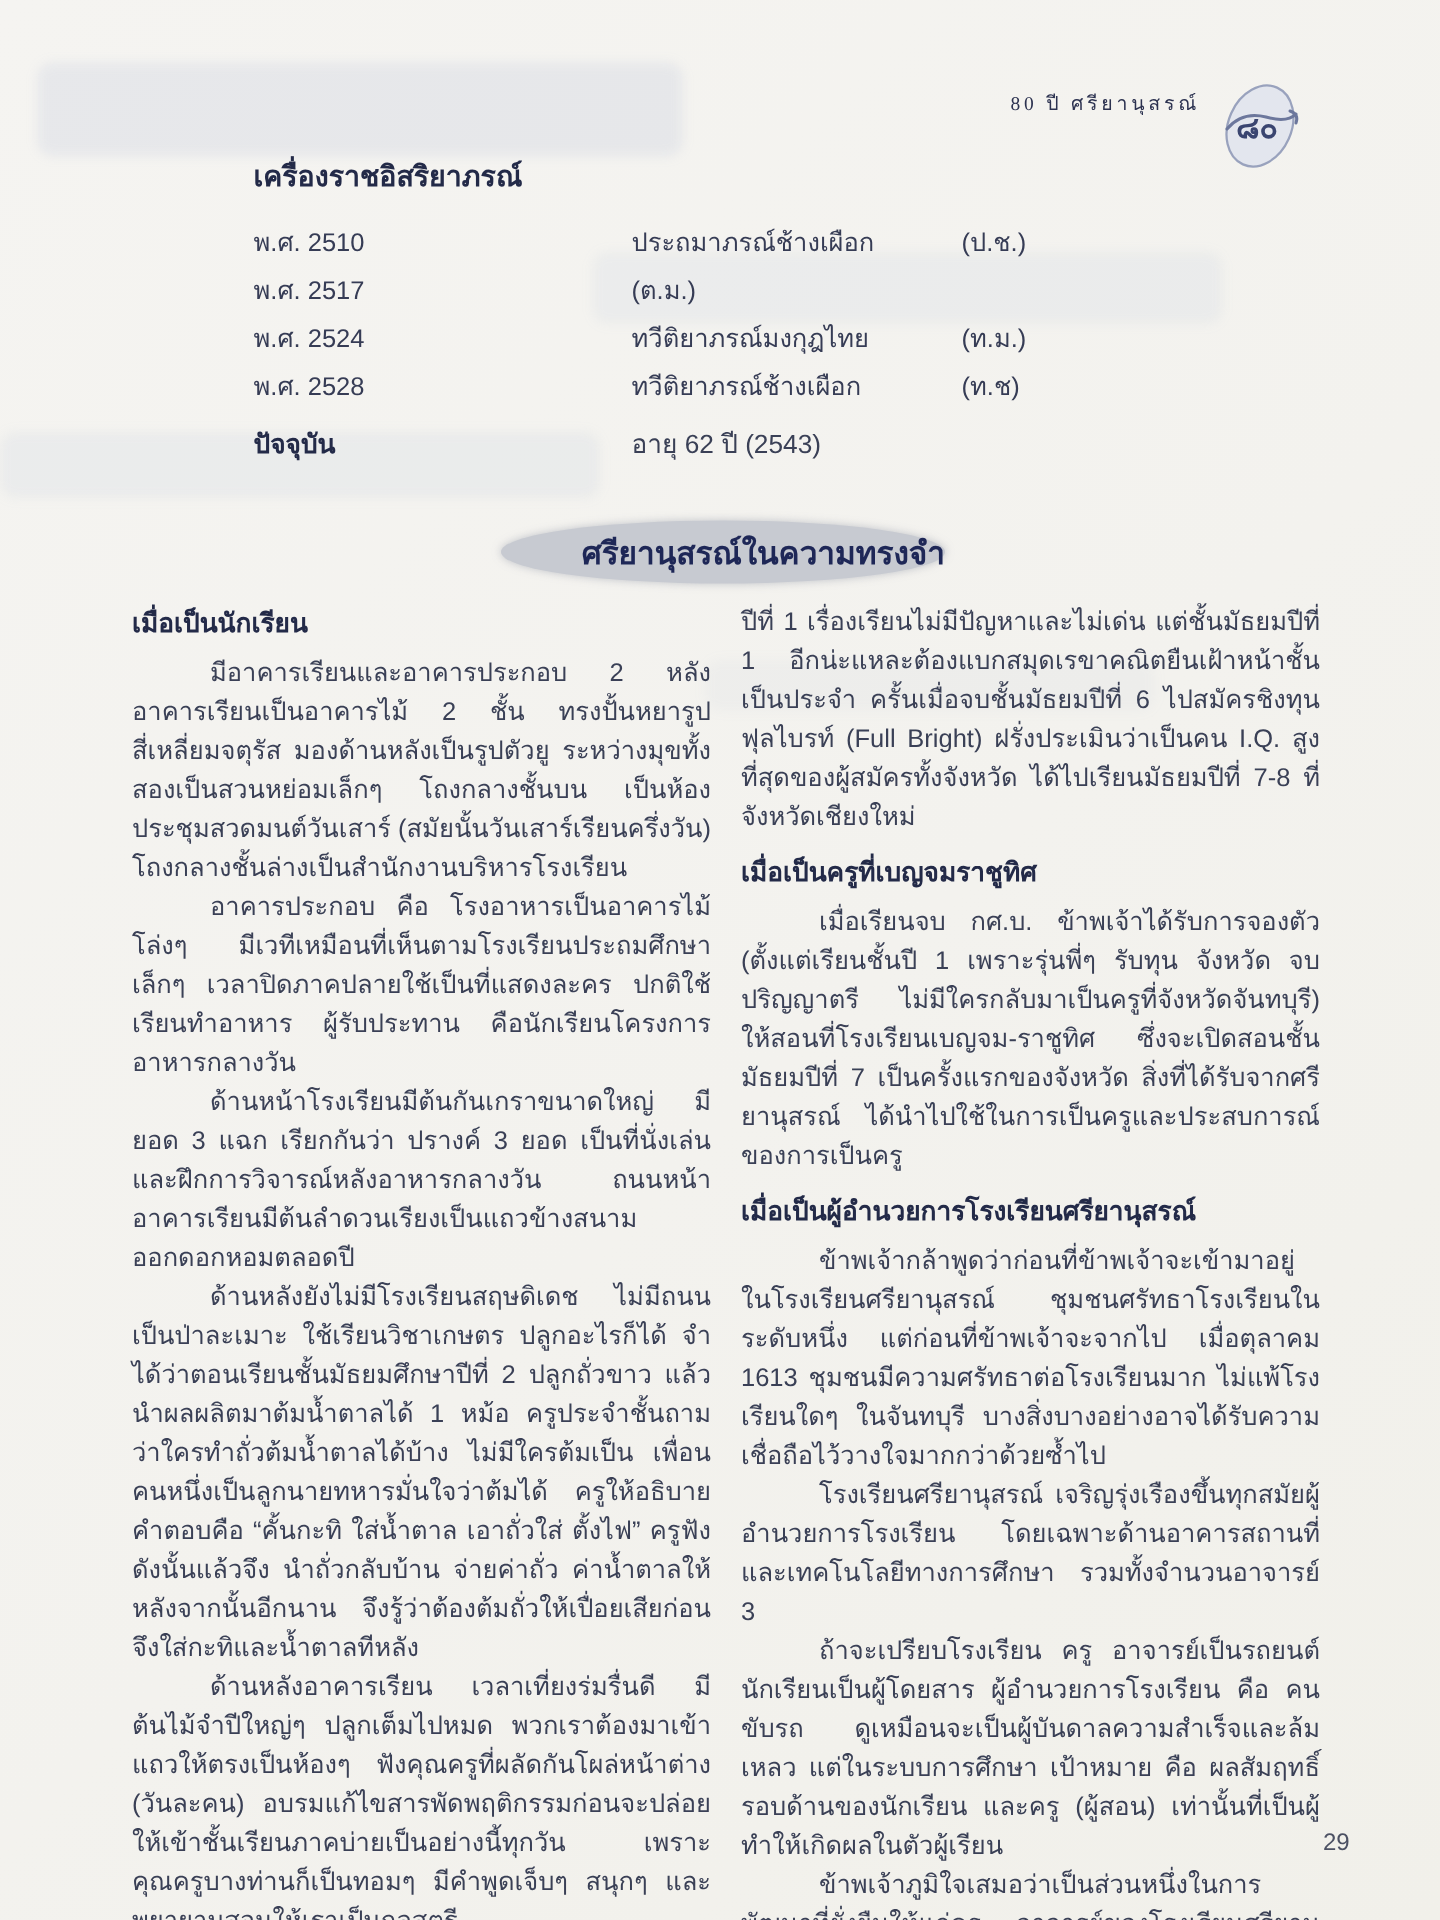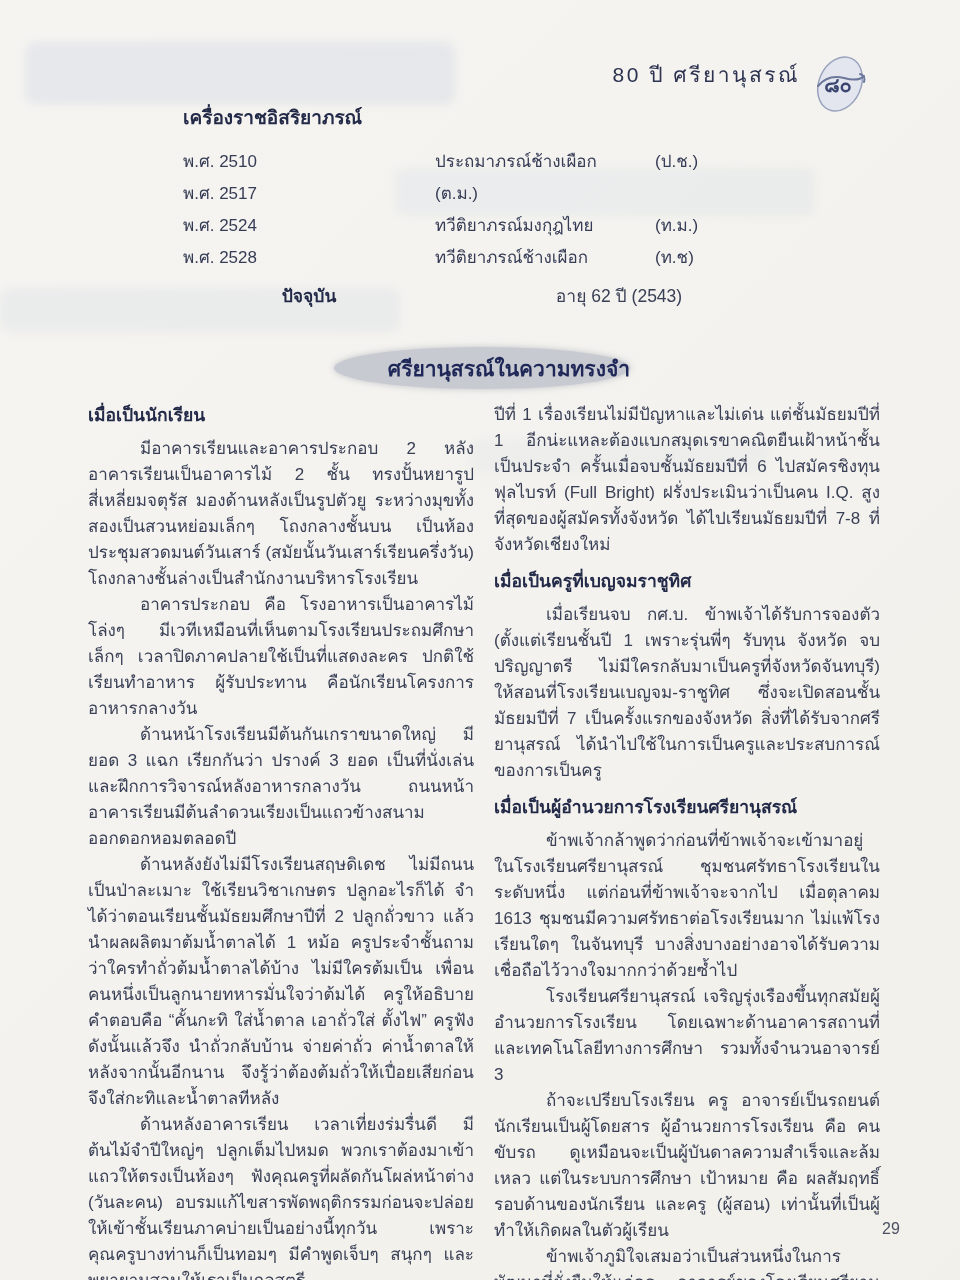--- a/index.html
+++ b/index.html
@@ -13,27 +13,27 @@
     overflow:hidden;
   }
   
   .ghost{position:absolute;border-radius:10px;filter:blur(4px);pointer-events:none;}
   .ghost.g1{left:25px;top:42px;width:430px;height:62px;background:rgba(130,150,195,.12);}
   .ghost.g2{left:395px;top:168px;width:420px;height:48px;background:rgba(130,150,195,.07);}
   .ghost.g3{left:0px;top:288px;width:400px;height:44px;background:rgba(130,150,195,.08);}
   .ghost.g4{left:470px;top:440px;width:300px;height:34px;background:rgba(130,150,195,.05);}
 
   .hdr{position:absolute;top:52px;right:88px;display:flex;align-items:flex-start;gap:8px;}
-  .hdr-title{font-size:21px;letter-spacing:2.5px;color:#2c3250;padding-top:6px;white-space:nowrap;}
+  .hdr-title{font-size:13px;letter-spacing:2.5px;color:#2c3250;padding-top:6px;white-space:nowrap;font-family:Liberation Serif, serif;}
   .emblem{width:64px;height:66px;}
 
-  .deco{position:absolute;left:183px;top:102px;width:620px;}
+  .deco{position:absolute;left:169px;top:102px;width:620px;}
   .deco-heading{font-size:19px;font-weight:bold;color:#232a48;margin:0 0 14px 0;}
   .deco-row{display:grid;grid-template-columns:252px 220px auto;font-size:17px;line-height:32px;color:#363c55;}
-  .deco-present{display:grid;grid-template-columns:252px auto;font-size:17.5px;line-height:32px;margin-top:6px;text-align:center;}
+  .deco-present{display:grid;grid-template-columns:252px auto;font-size:17.5px;line-height:32px;margin-top:6px;}
   .deco-present .lbl{font-weight:bold;color:#232a48;}
 
   .banner{
     position:absolute;left:334px;top:347px;width:296px;height:42px;
     background:#c7cad1;border-radius:50%;
     display:flex;align-items:center;justify-content:flex-end;
     box-shadow:0 0 6px rgba(150,155,170,.55);
   }
   .banner span{font-size:21px;font-weight:bold;color:#1e2757;white-space:nowrap;}
 

